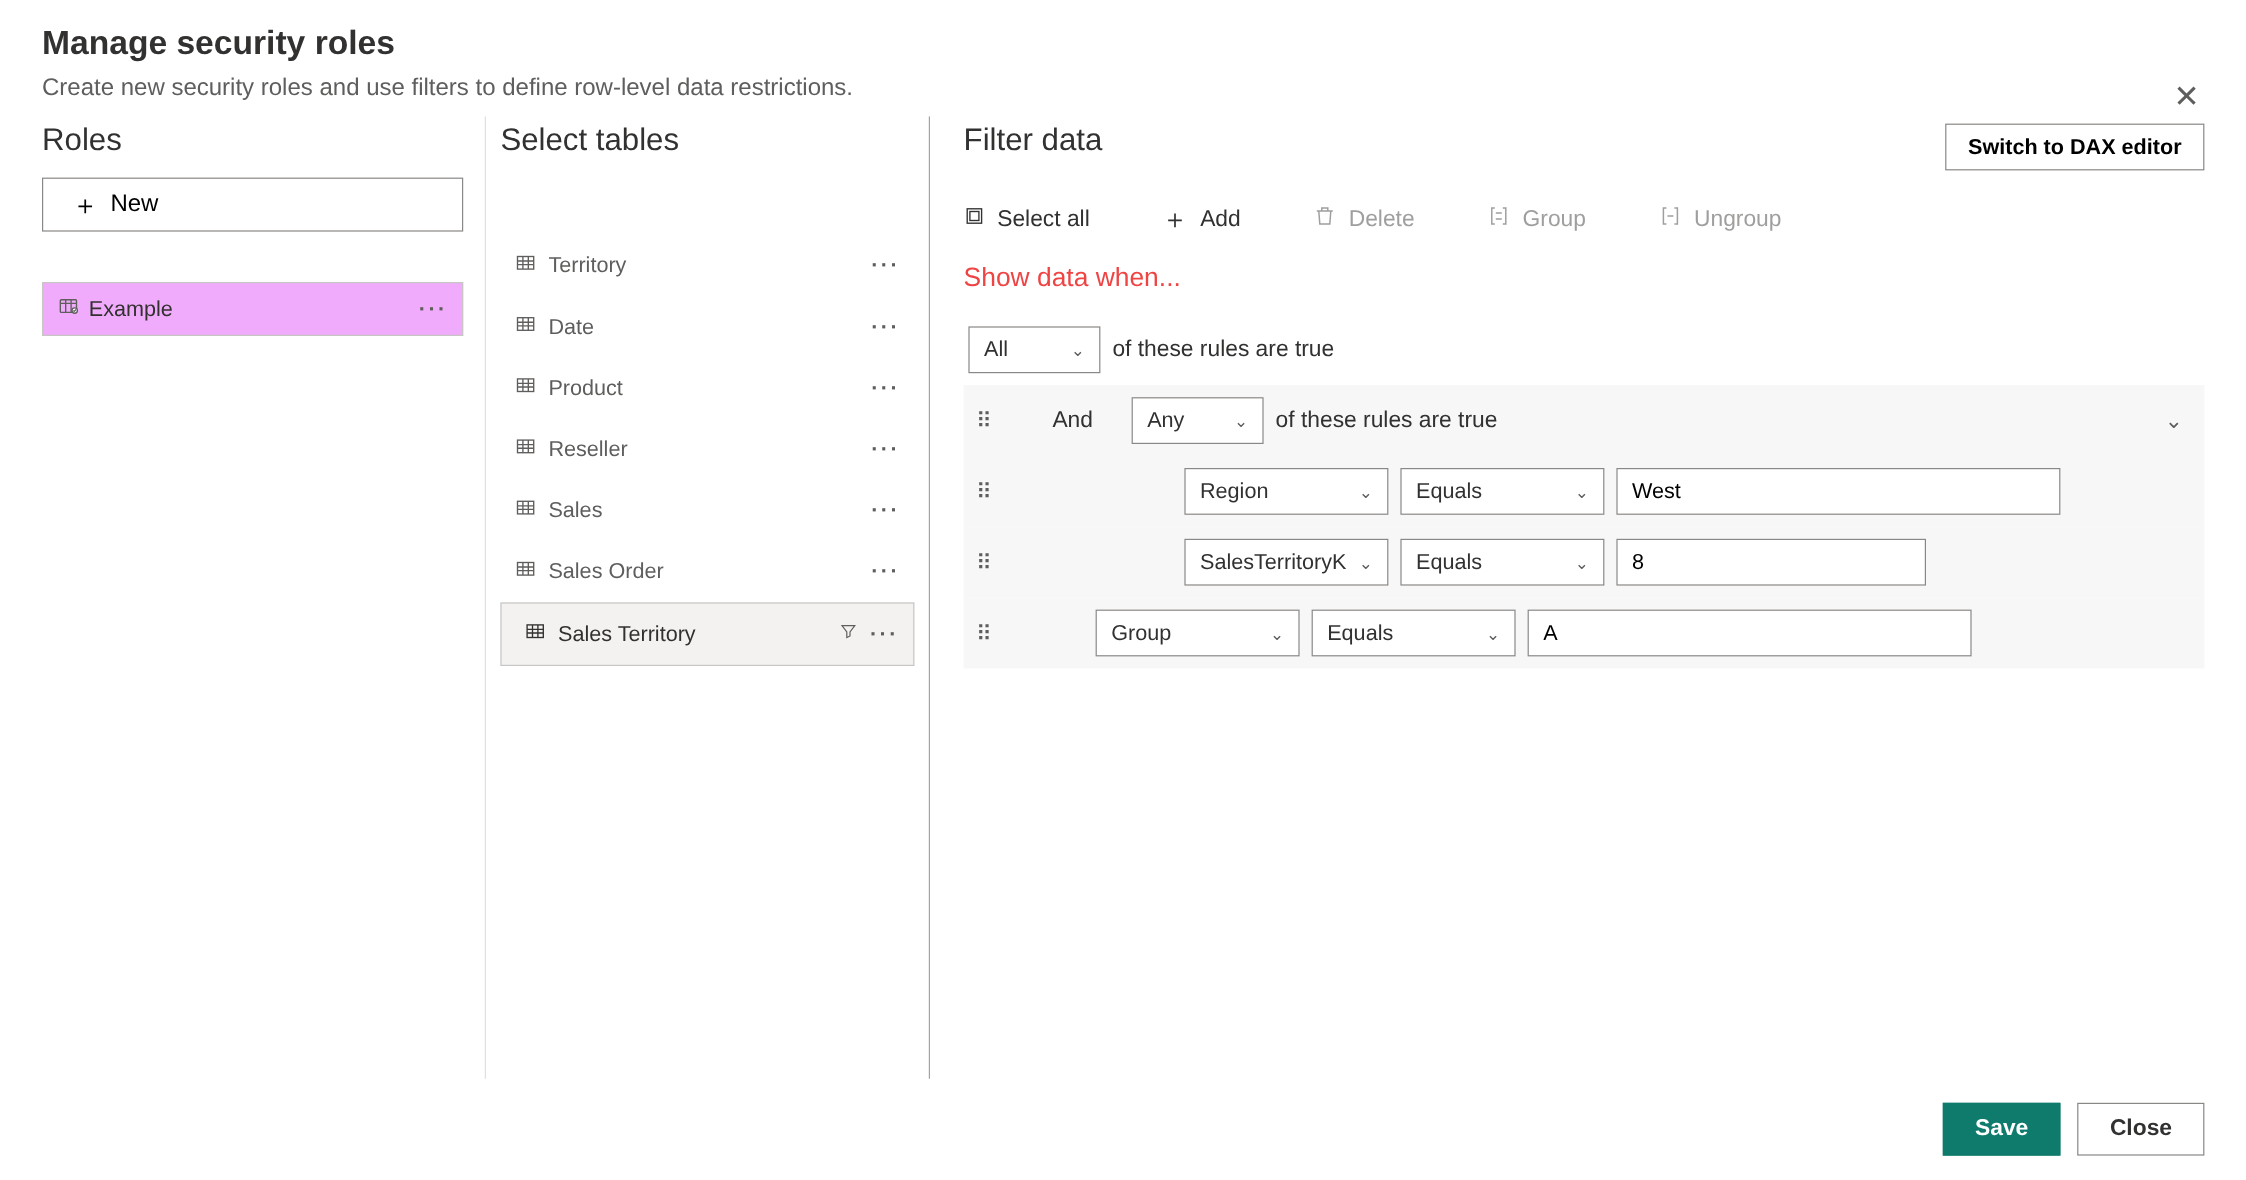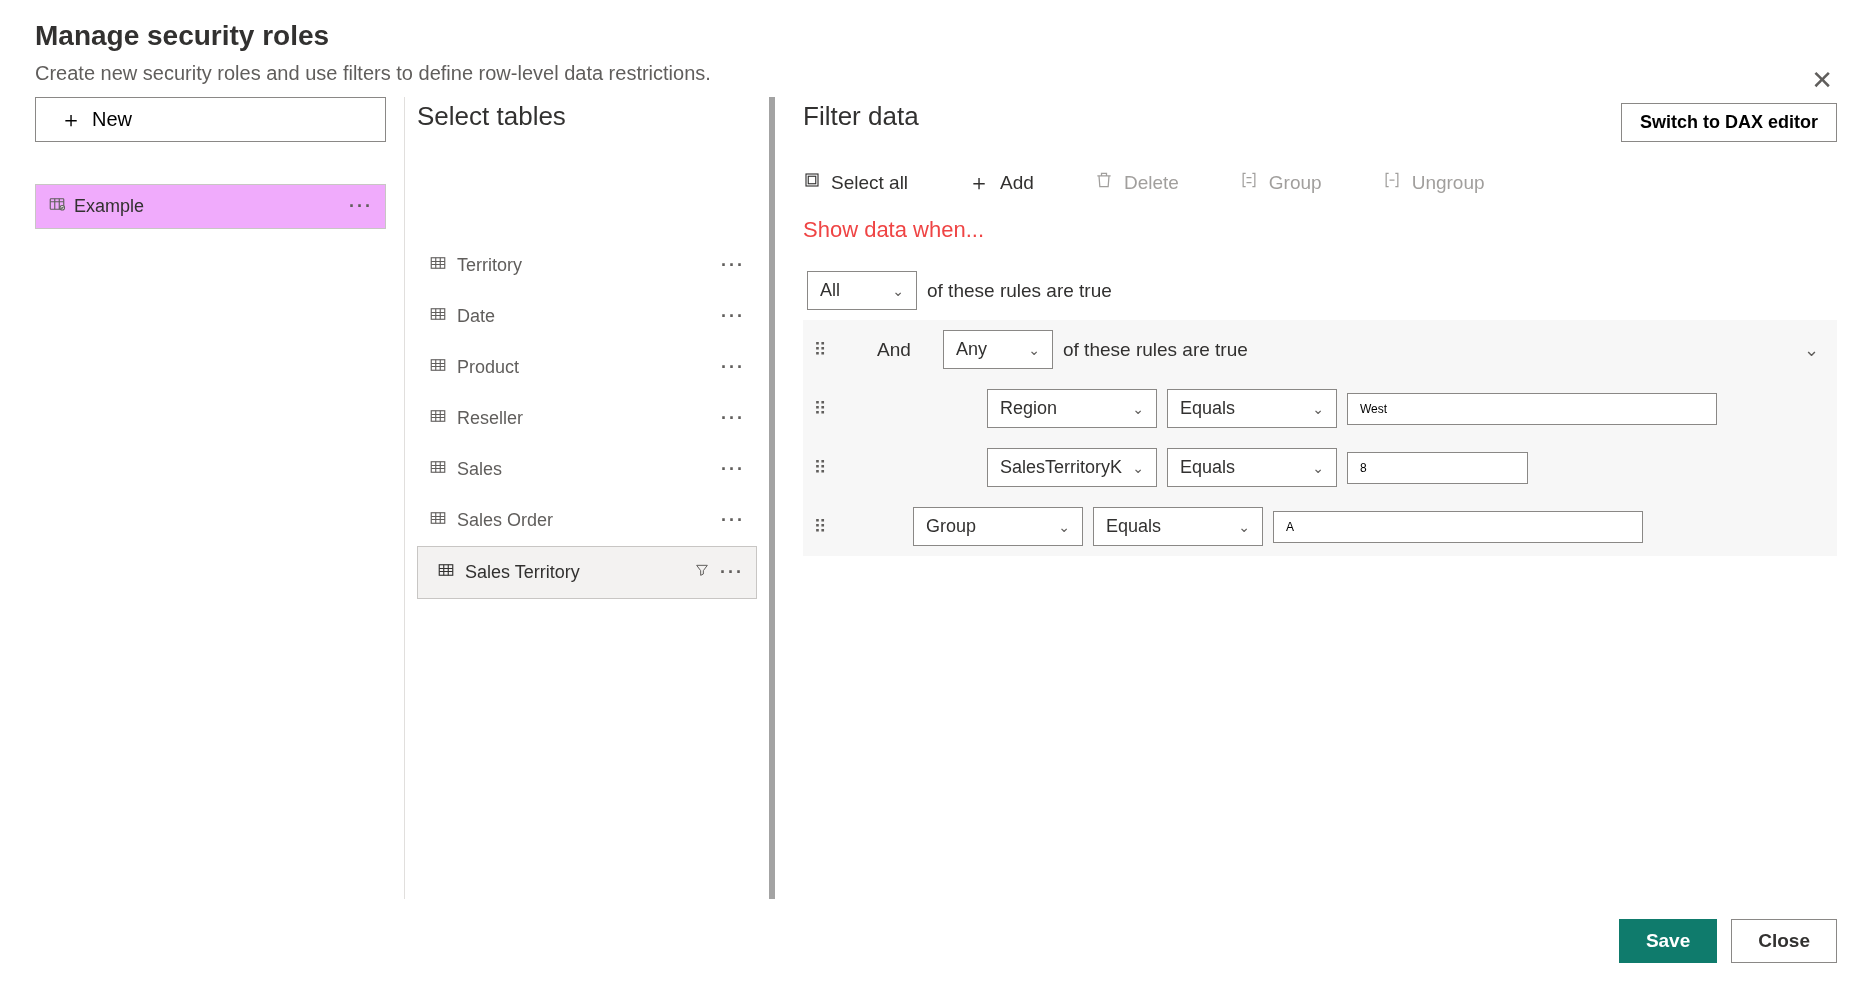--- a/index.html
+++ b/index.html
@@ -43,21 +43,21 @@
   .columns {
     display: flex;
     flex: 1;
     min-height: 0;
   }
   .col {
     display: flex;
     flex-direction: column;
   }
   .col-roles { width: 370px; border-right: 1px solid #e1dfdd; padding-right: 18px; }
-  .col-tables { width: 370px; border-right: 6px solid #a3a3a3; padding: 0 12px; gap: 44px; }
+  .col-tables { width: 370px; border-right: 1px solid #a3a3a3; padding: 0 12px; }
   .col-filter { flex: 1; padding-left: 28px; }
 
   .col-heading {
     font-size: 26px;
     font-weight: 400;
     margin: 4px 0 16px 0;
   }
 
   .new-btn {
     display: inline-flex;
@@ -157,21 +157,21 @@
     cursor: pointer;
     min-width: 110px;
   }
   .select-box.wide { min-width: 170px; }
   .chev { font-size: 14px; color: #605e5c; margin-left: 10px; }
 
   .text-input {
     border: 1px solid #8a8886;
     background: #fff;
     padding: 8px 12px;
-    font-size: 12px;
+    font-size: 18px;
     min-width: 180px;
     font-family: inherit;
   }
   .text-input.wide { min-width: 370px; }
 
   .rule-text { font-size: 19px; color: #323130; }
   .and-label { font-size: 19px; margin: 0 12px 0 30px; min-width: 44px; }
   .expand-chev { margin-left: auto; margin-right: 18px; color: #605e5c; cursor: pointer; }
 
   .footer {
@@ -203,20 +203,21 @@
     <div>
       <h1 class="dialog-title">Manage security roles</h1>
       <p class="dialog-subtitle">Create new security roles and use filters to define row-level data restrictions.</p>
     </div>
     <div class="close-btn">✕</div>
   </div>
 
   <div class="columns">
 
     <div class="col col-roles">
+      <div class="col-heading">Roles</div>
       <button class="new-btn">
         <span class="plus">＋</span>
         <span>New</span>
       </button>
 
       <div class="role-item">
         <div class="left">
           <span class="ico-role">
             <svg viewBox="0 0 24 24" fill="none" stroke="#605e5c" stroke-width="1.5">
               <rect x="3" y="5" width="18" height="14" rx="1"></rect>

